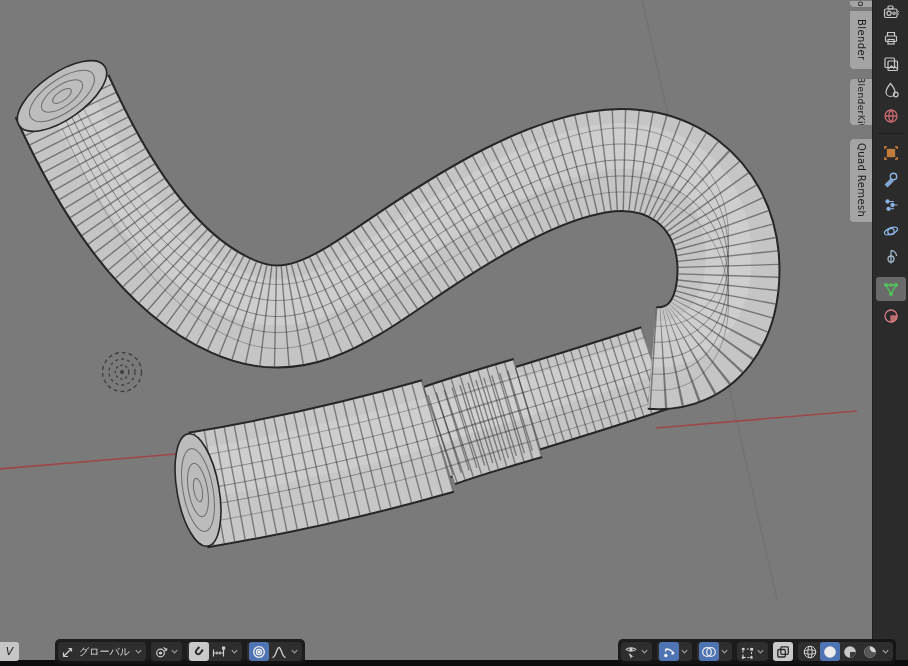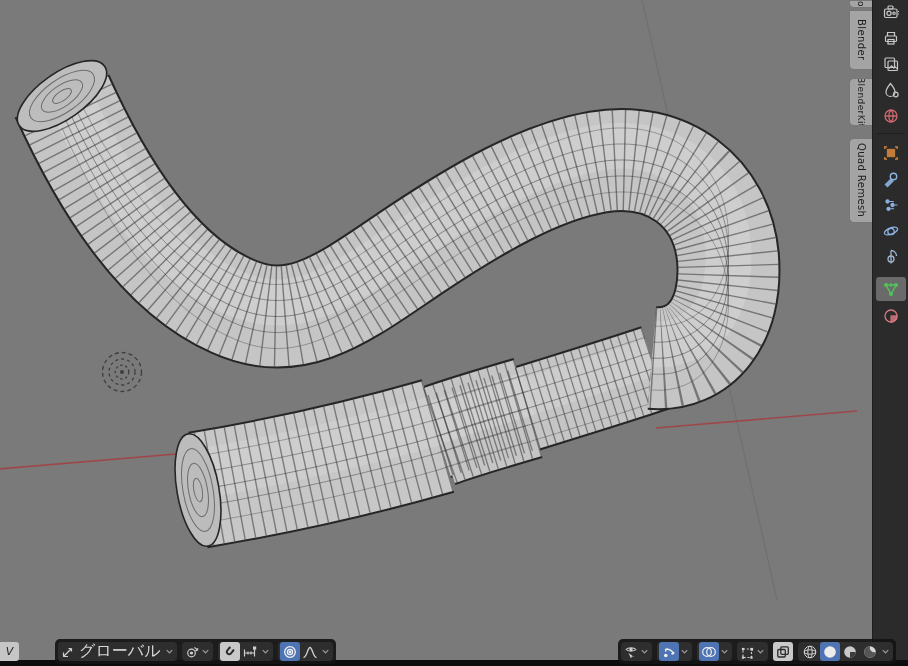--- a/index.html
+++ b/index.html
@@ -21,21 +21,21 @@
         color:#1c1c1c;writing-mode:vertical-rl;display:flex;align-items:center;
         justify-content:center;overflow:hidden;letter-spacing:.4px;}
 
   
   .cluster{position:absolute;top:639px;height:25px;display:flex;align-items:center;gap:5px;
            background:rgba(20,20,20,.92);border-radius:5px;padding:0 3px;box-sizing:border-box;}
   .grp{display:flex;align-items:center;background:#2e2e2e;border-radius:4px;height:19px;padding:0 2px;}
   .btn{display:flex;align-items:center;justify-content:center;width:20px;height:19px;border-radius:3px;}
   .btn.blue{background:#4f74b3;}
   .btn.lite{background:#c9c9c9;}
-  .grp .label{color:#d8d8d8;font-size:16px;padding:0 3px;white-space:nowrap;}
+  .grp .label{color:#d8d8d8;font-size:10px;padding:0 3px;white-space:nowrap;}
   .chev{display:flex;align-items:center;justify-content:center;width:11px;height:19px;}
   .bottomstrip{position:absolute;left:0;top:660px;width:908px;height:6px;background:#0d0d0d;}
   .vfrag{position:absolute;left:0;top:642px;width:19px;height:19px;background:#c6c6c6;
          border-radius:0 3px 3px 0;color:#222;font-size:11px;display:flex;align-items:center;
          justify-content:center;font-style:italic;}
   .icon{display:flex;align-items:center;justify-content:center;}
 </style>
 </head>
 <body>
 

